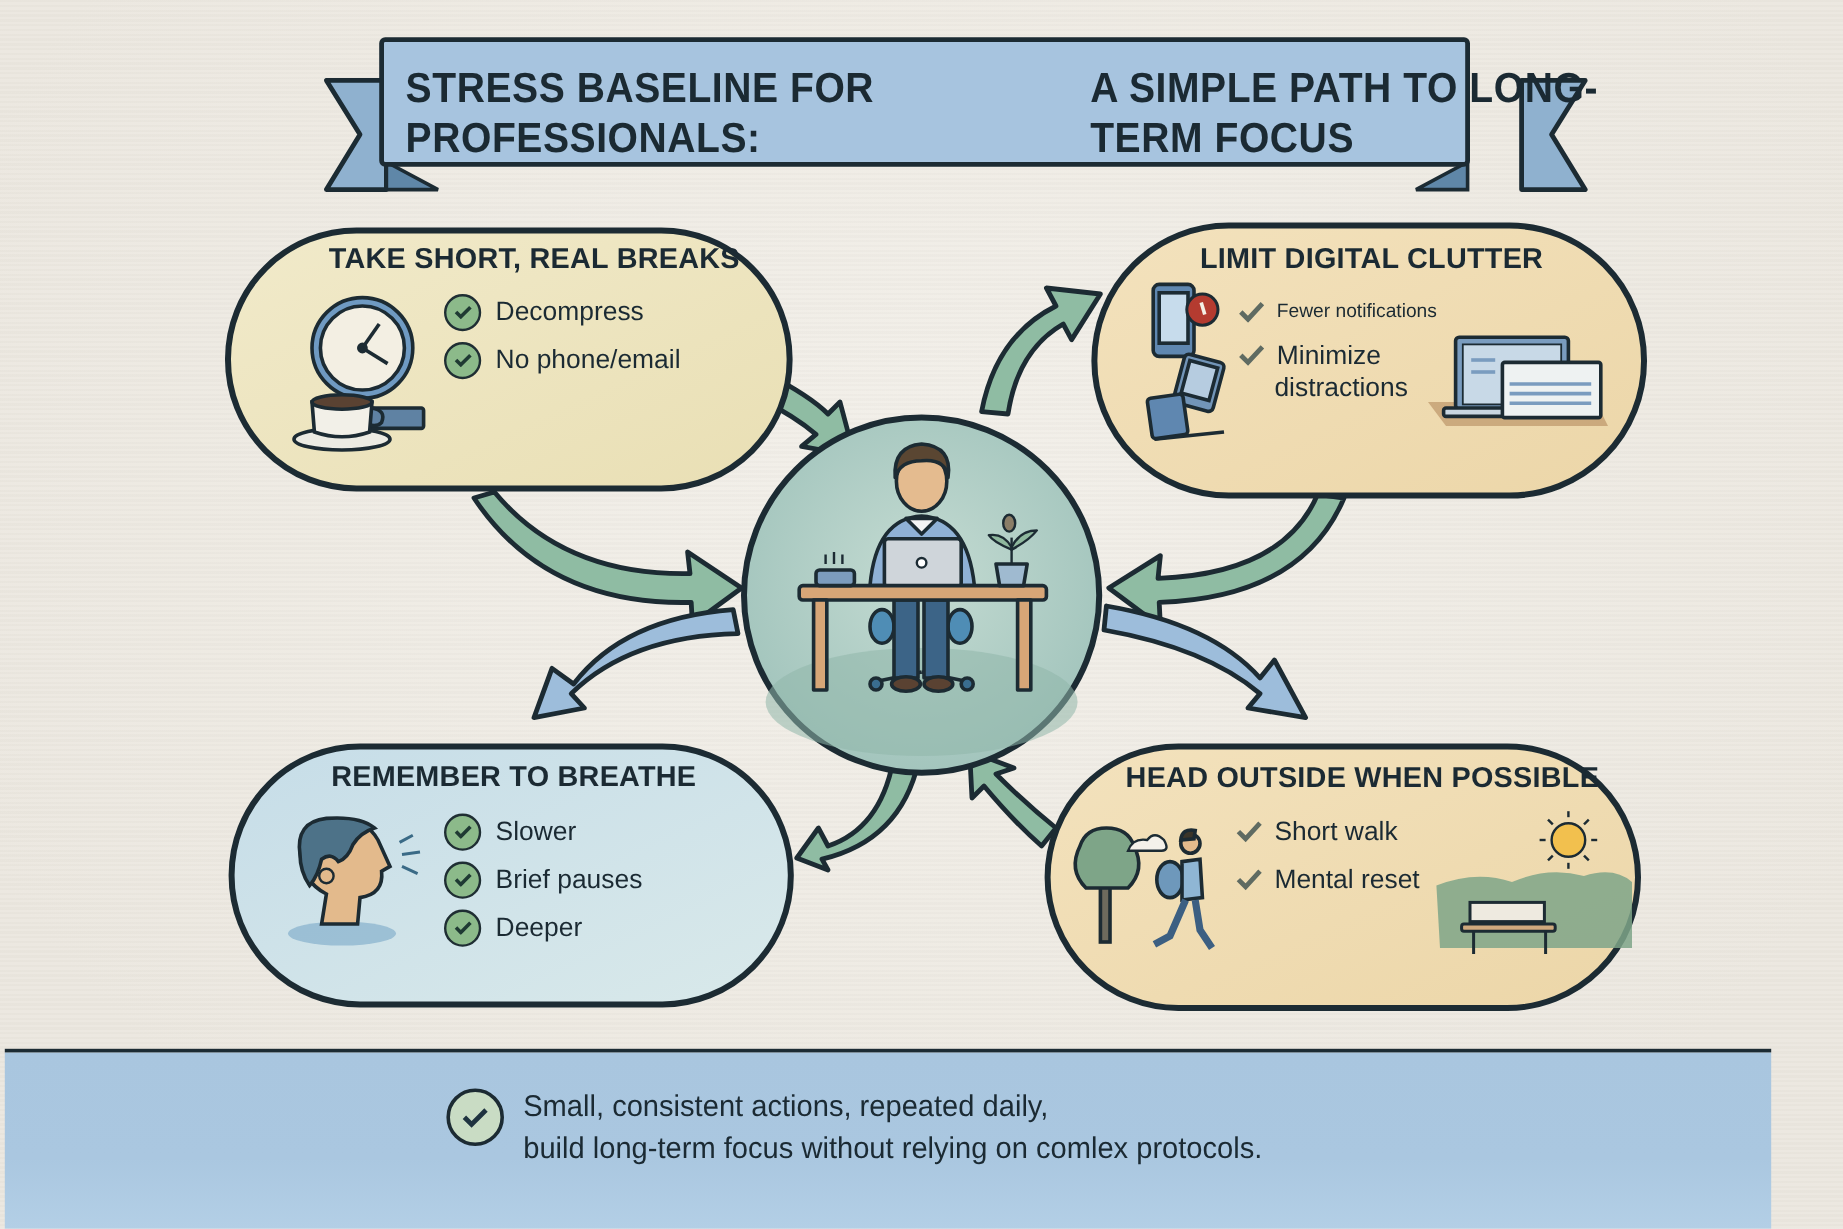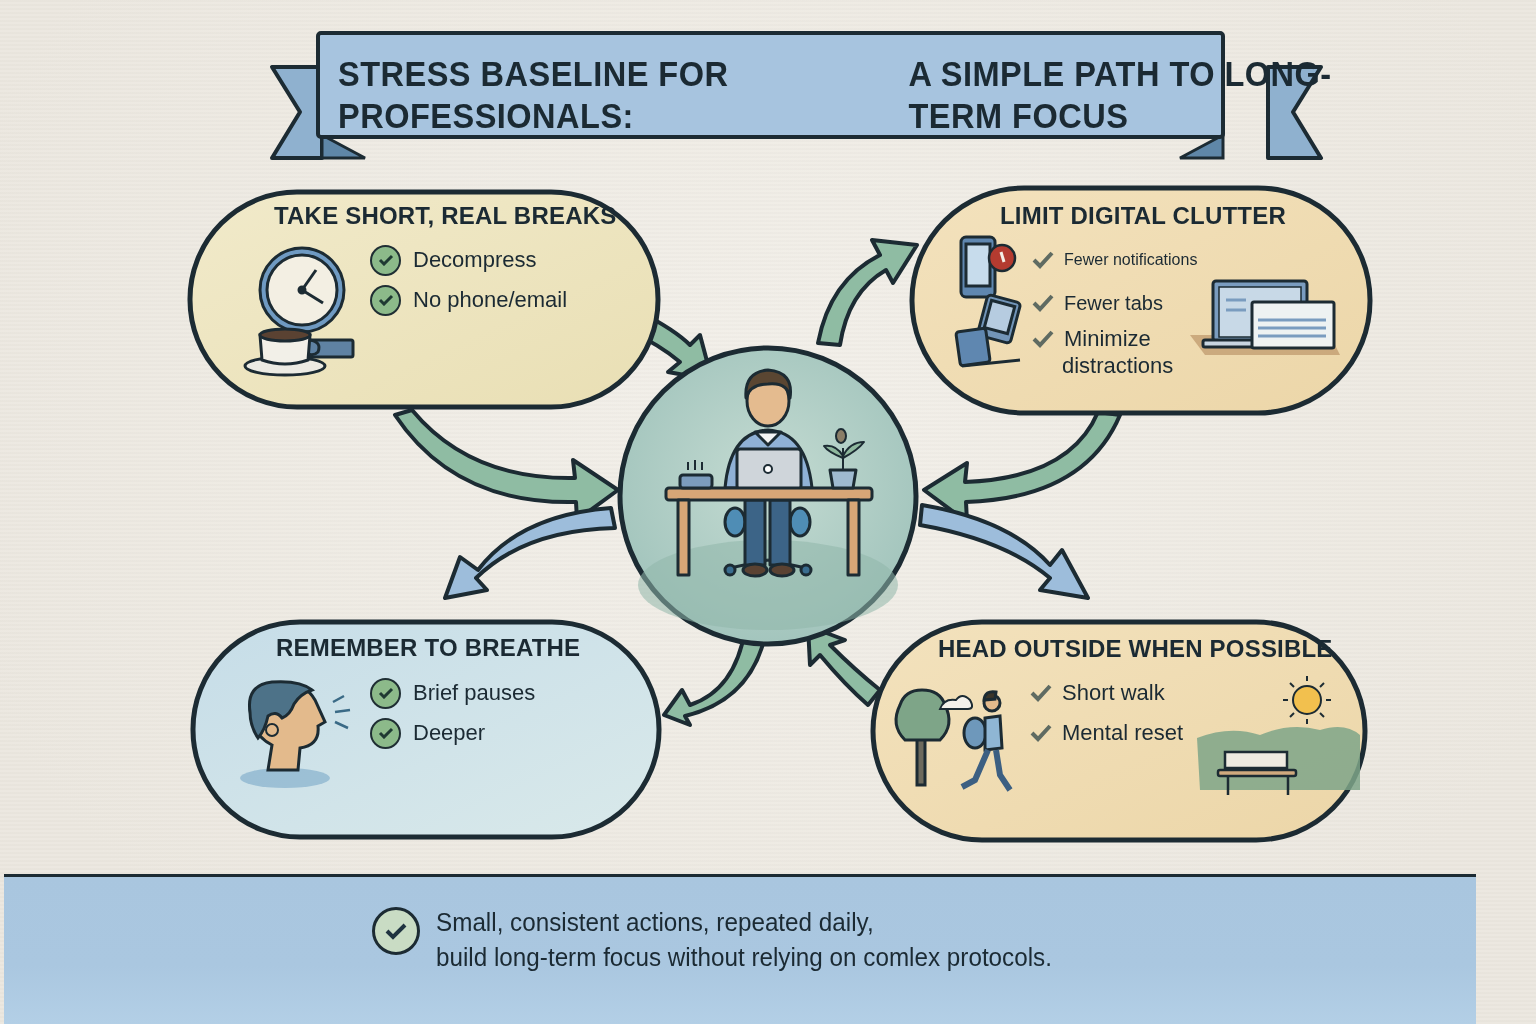--- a/index.html
+++ b/index.html
@@ -292,45 +292,45 @@
   <div class="card-title" style="left:1000px; top:202px;">LIMIT DIGITAL CLUTTER</div>
   <div class="items" style="left:1032px; top:240px;">
     <div class="item" style="font-size:16px;">
       <span class="check-plain">
           <svg width="22" height="18" viewBox="0 0 22 18">
             <path d="M2,9 L8,15 L20,2" fill="none" stroke="#5f6b62" stroke-width="4"></path>
           </svg>
         </span>
       <span>Fewer notifications</span>
     </div>
-    <div class="item" style="font-size:20px; margin-top:3px;">
-      <span class="check-plain">
-          <svg width="22" height="18" viewBox="0 0 22 18">
-            <path d="M2,9 L8,15 L20,2" fill="none" stroke="#5f6b62" stroke-width="4"></path>
-          </svg>
-        </span>
-      <span>Fewer tabs</span>
-    </div>
     <div class="item" style="margin-top:2px; height:28px;">
       <span class="check-plain">
           <svg width="22" height="18" viewBox="0 0 22 18">
             <path d="M2,9 L8,15 L20,2" fill="none" stroke="#5f6b62" stroke-width="4"></path>
           </svg>
         </span>
       <span>Minimize</span>
     </div>
     <div class="item" style="padding-left:30px; height:26px;">
       <span>distractions</span>
     </div>
   </div>
 </div>
 
 <div class="card">
   <div class="card-title" style="left:276px; top:634px;">REMEMBER TO BREATHE</div>
   <div class="items" style="left:370px; top:673px;">
+    <div class="item">
+      <span class="check-circle">
+          <svg width="16" height="12" viewBox="0 0 16 12">
+            <path d="M2,6 L6,10 L14,2" fill="none" stroke="#1f3a33" stroke-width="3"></path>
+          </svg>
+        </span>
+      <span>Slower</span>
+    </div>
     <div class="item">
       <span class="check-circle">
           <svg width="16" height="12" viewBox="0 0 16 12">
             <path d="M2,6 L6,10 L14,2" fill="none" stroke="#1f3a33" stroke-width="3"></path>
           </svg>
         </span>
       <span>Brief pauses</span>
     </div>
     <div class="item">
       <span class="check-circle">

